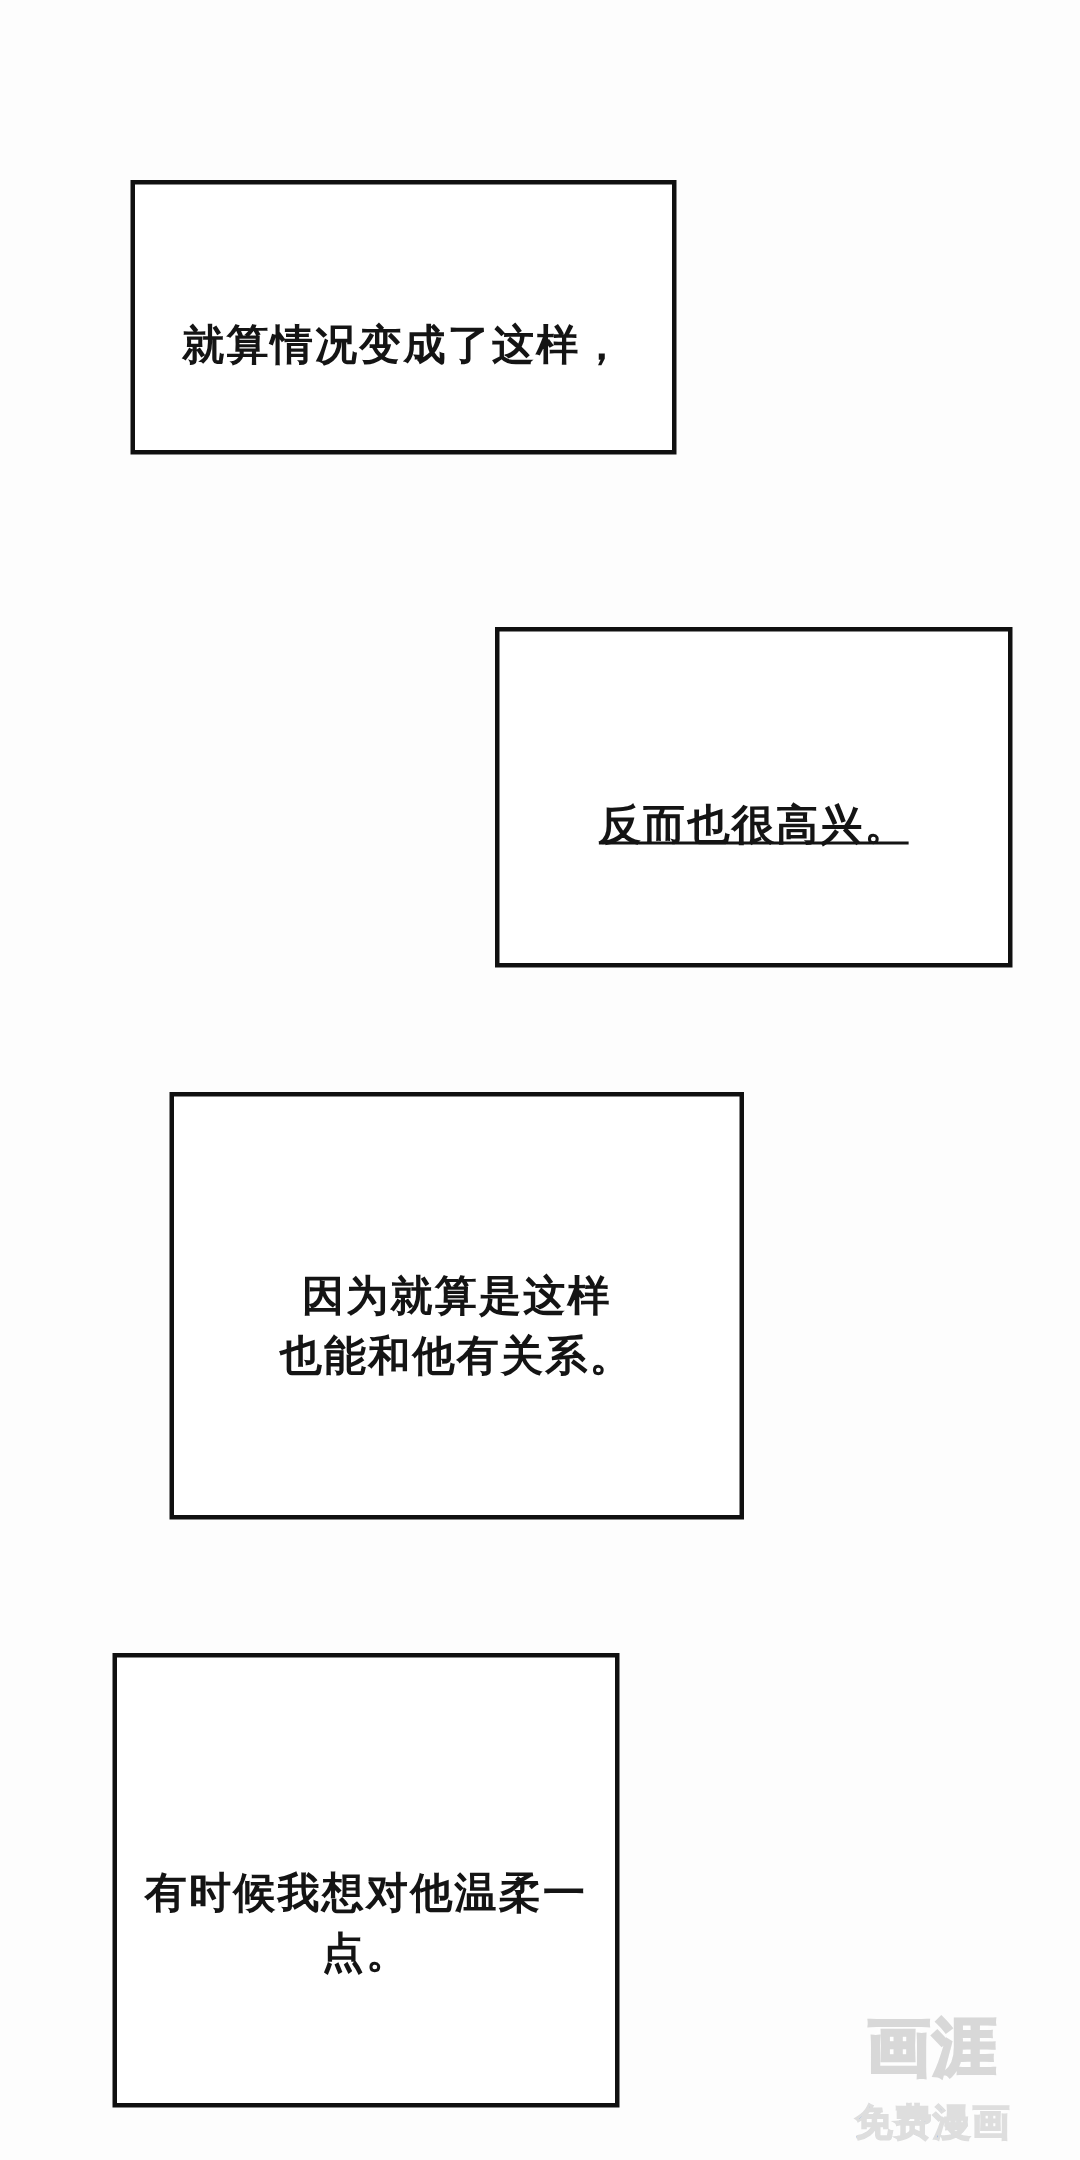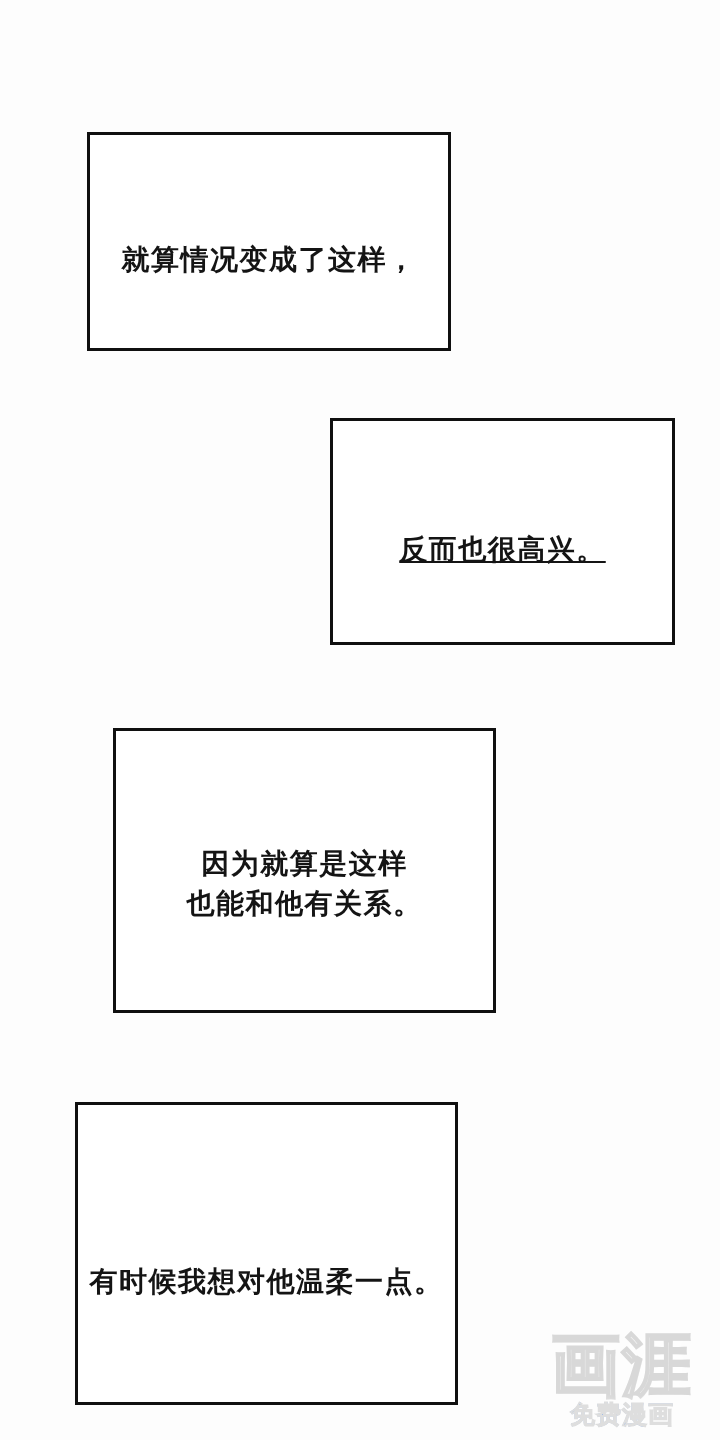--- a/index.html
+++ b/index.html
@@ -42,24 +42,24 @@
     font-family: "DejaVu Sans", "Liberation Sans", sans-serif;
     font-weight: 700;
     font-size: 28px;
     line-height: 40px;
     letter-spacing: 1.5px;
     white-space: pre-line;
     -webkit-font-smoothing: none;
   }
 
   
-  #panel-1 { left: 87px;  top: 120px;  width: 364px; height: 219px; margin-top: 12px; }
+  #panel-1 { left: 87px;  top: 120px;  width: 364px; height: 183px; }
   #panel-2 { left: 330px; top: 418px;  width: 345px; height: 227px; }
   #panel-3 { left: 113px; top: 728px;  width: 383px; height: 285px; }
-  #panel-4 { left: 75px;  top: 1102px; width: 383px; height: 303px; }
+  #panel-4 { left: 75px;  top: 1102px; width: 338px; height: 303px; }
 
   
   #panel-1 .panel-text { transform: translateY(18px); }
   #panel-2 .panel-text { transform: translateY(18px); text-decoration: underline; }
   #panel-3 .panel-text { transform: translateY(13px); }
   #panel-4 .panel-text { transform: translateY(28px); }
 
   
   .watermark {
     position: absolute;
@@ -70,21 +70,21 @@
     display: flex;
     flex-direction: column;
     align-items: center;
     justify-content: flex-end;
     user-select: none;
     pointer-events: none;
   }
   .watermark-logo {
     font-family: "DejaVu Sans", "Liberation Sans", sans-serif;
     font-weight: 700;
-    font-size: 69px;
+    font-size: 42px;
     line-height: 66px;
     letter-spacing: 2px;
     color: #f3f3f3;
     -webkit-text-stroke: 2px #d8d8d8;
     text-shadow:
       0 0 5px #ffffff,
       0 0 10px #ffffff,
       1px 1px 0 #e9e9e9;
   }
   .watermark-sub {

